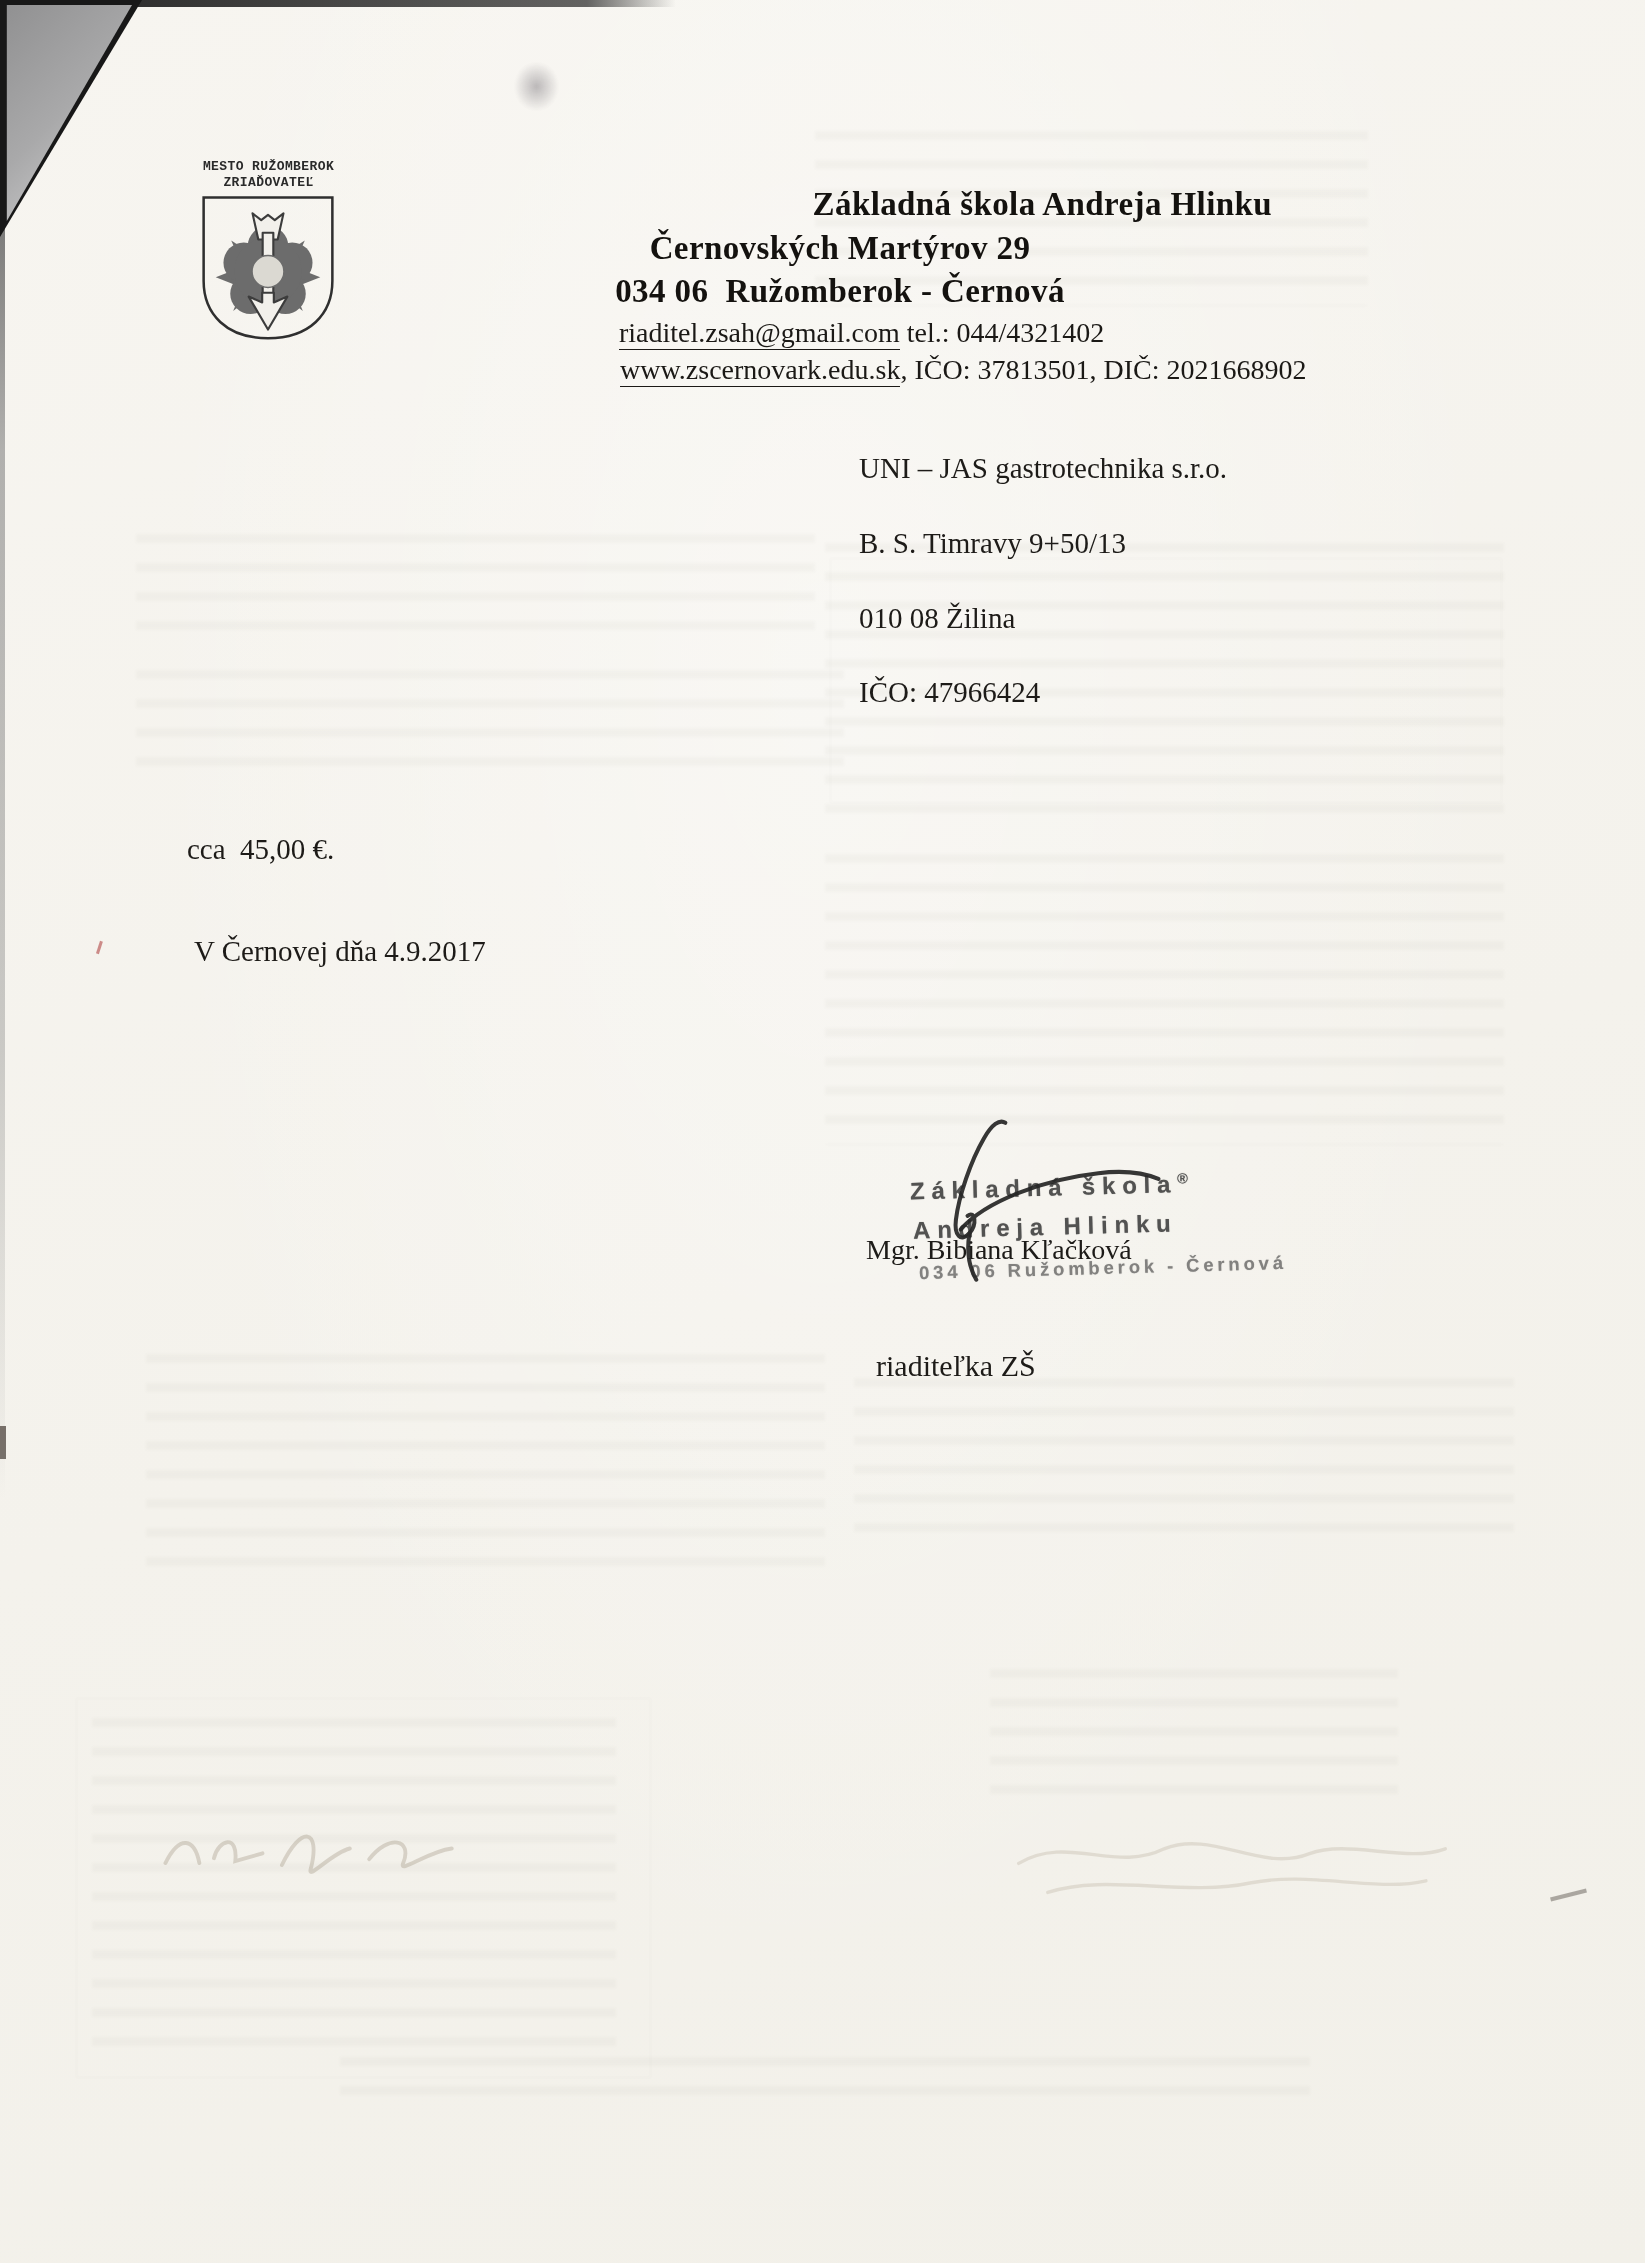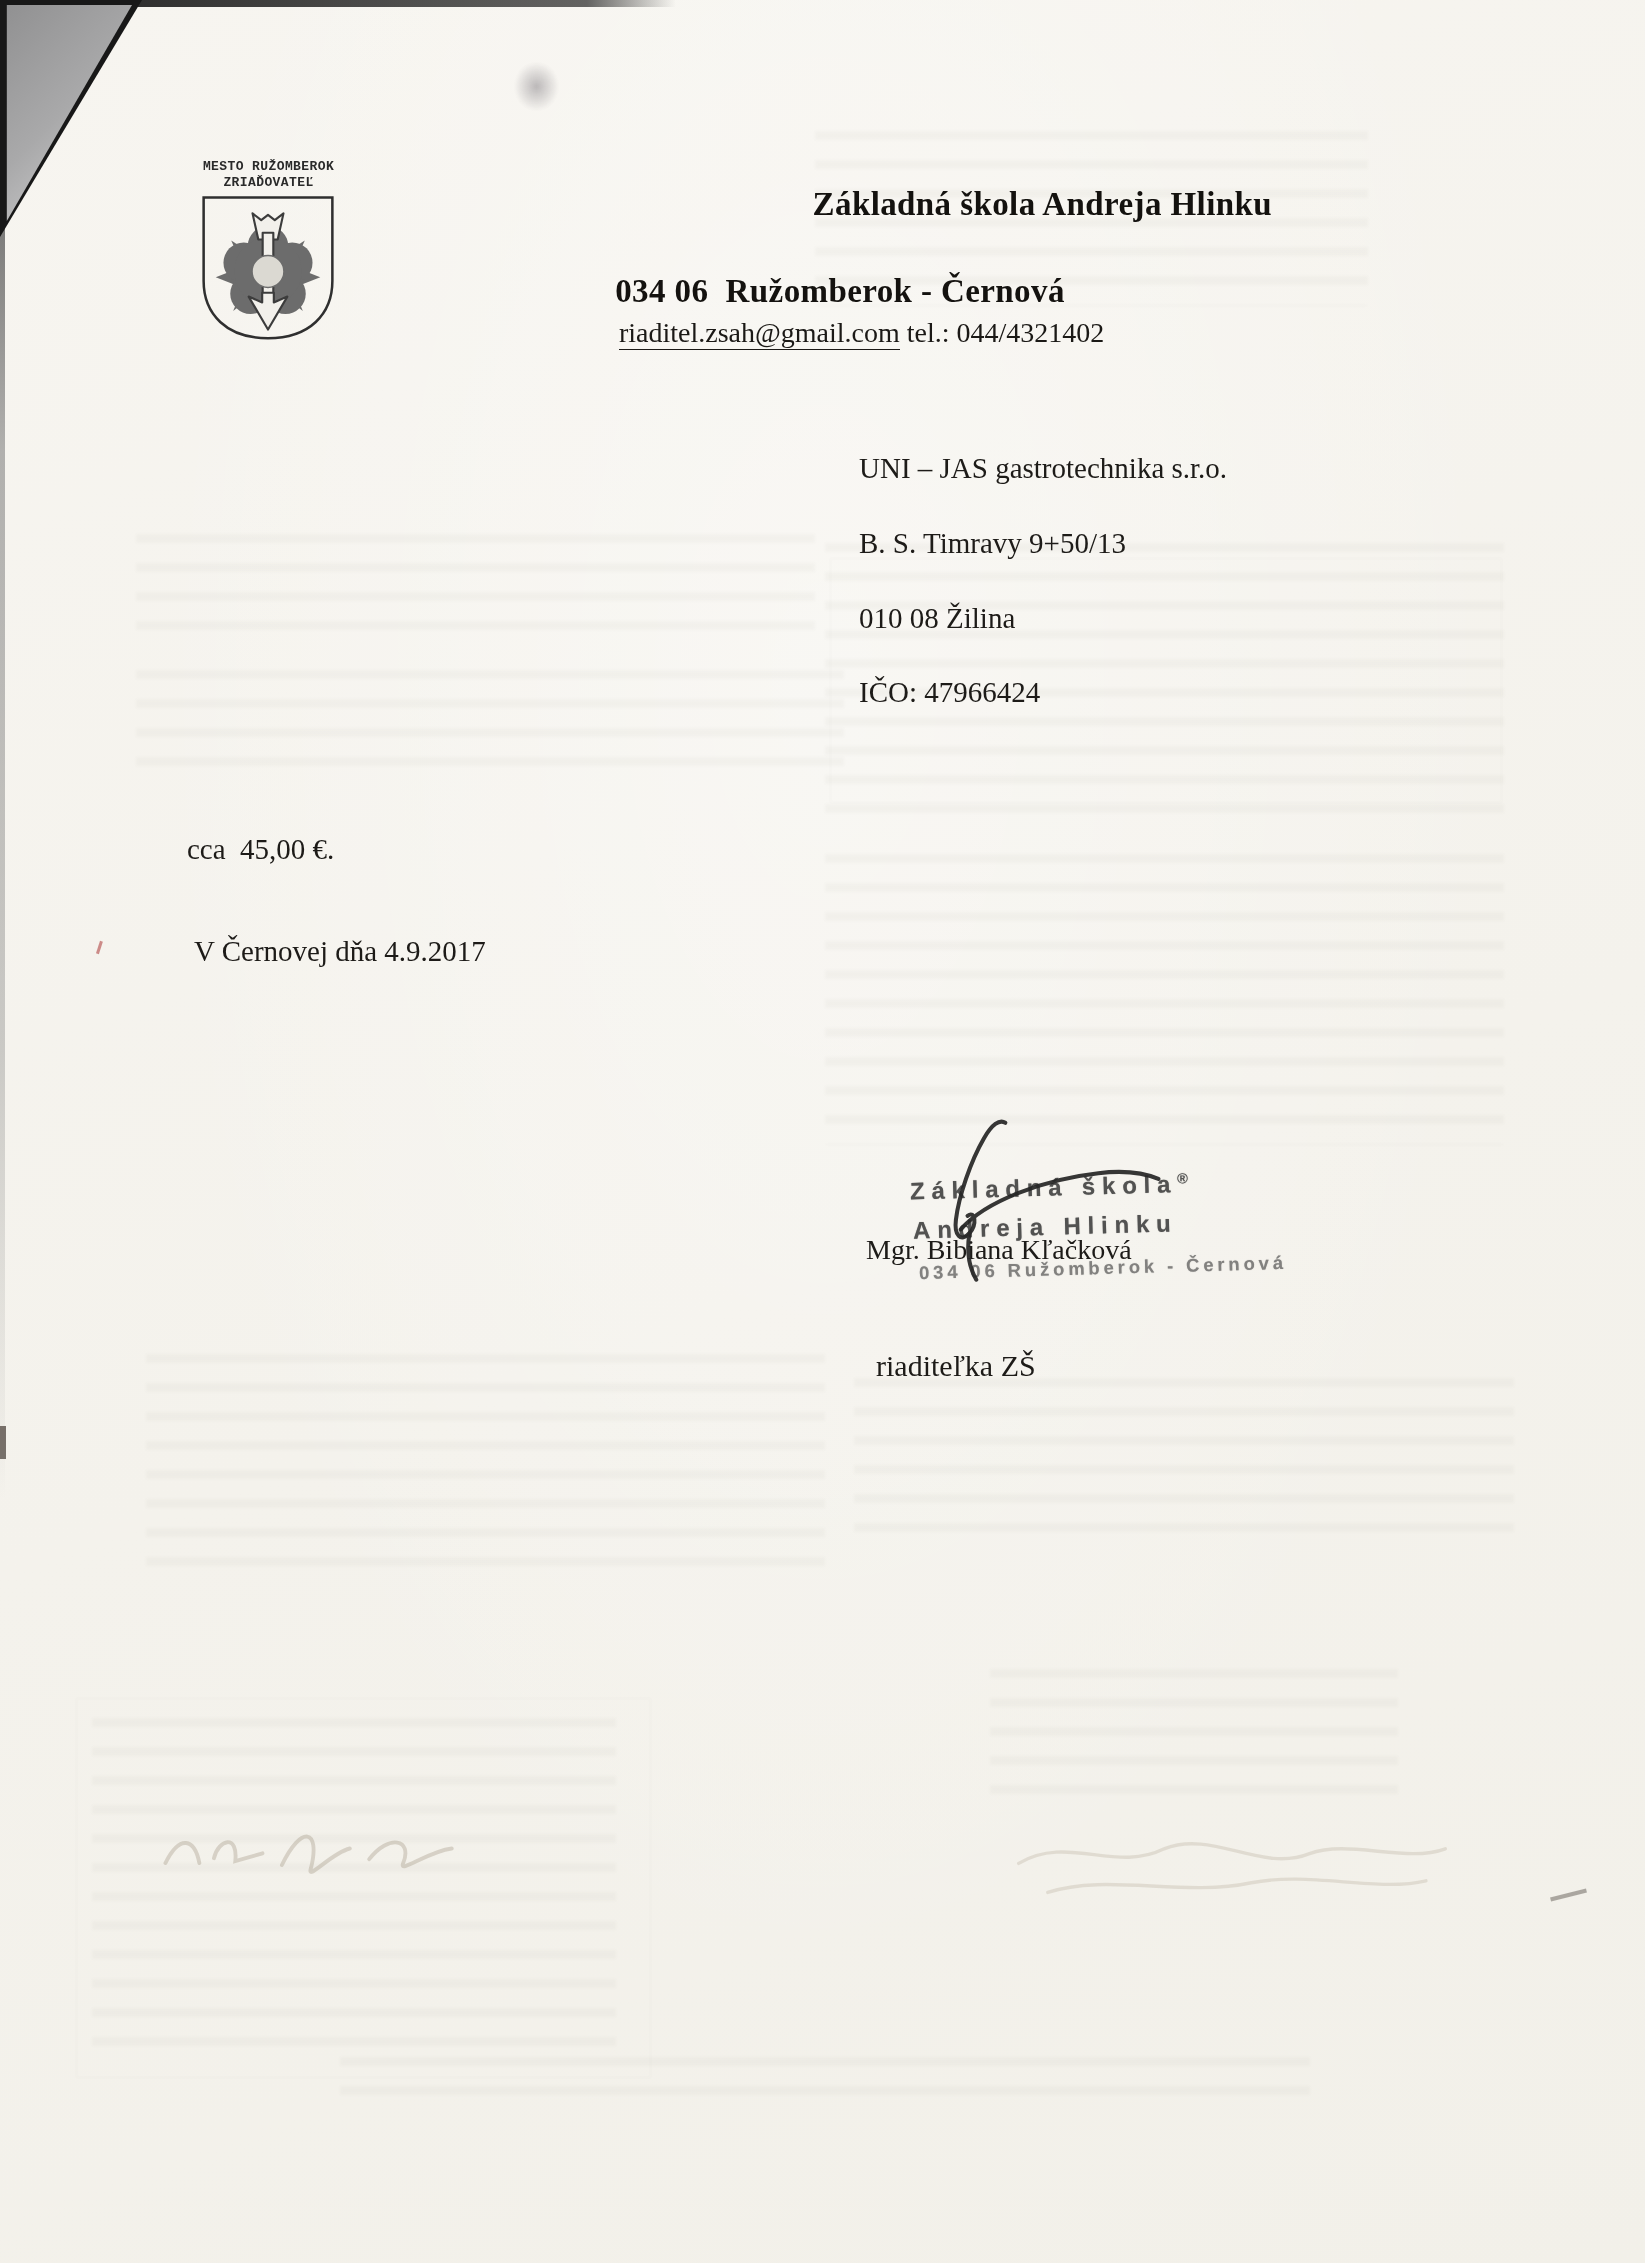--- a/index.html
+++ b/index.html
@@ -99,22 +99,24 @@
     </g>
     <g fill="#f2f0eb" stroke="#3c3c3c" stroke-width="2.2" stroke-linejoin="round">
       <path d="M54,20 L63,27 L70,21.5 L77,27 L86,20 L80,47 L60,47 Z"></path>
       <rect x="64.5" y="40" width="11" height="70"></rect>
       <path d="M50,106 L64,112 L64,102 L76,102 L76,112 L90,106 L70,140 Z"></path>
     </g>
     <circle cx="70" cy="80" r="16.5" fill="#dbd9d2" stroke="#6c6c6c" stroke-width="1.6"></circle>
   </svg>
 
   <div class="abs line hdr-center" style="top:186px;text-align:right;">Základná škola Andreja Hlinku</div>
+  <div class="abs line hdr-center" style="top:230px;">Černovských Martýrov 29</div>
   <div class="abs line hdr-center" style="top:273px;">034 06  Ružomberok - Černová</div>
   <div class="abs line hdr-contact" style="left:619px;top:317px;"><span class="u">riaditel.zsah@gmail.com</span><span> tel.: 044/4321402</span></div>
+  <div class="abs line hdr-contact" style="left:620px;top:354px;"><span class="u">www.zscernovark.edu.sk</span><span>, IČO: 37813501, DIČ: 2021668902</span></div>
 
   <div class="abs line recip" style="top:452px;">UNI – JAS gastrotechnika s.r.o.</div>
   <div class="abs line recip" style="top:527px;">B. S. Timravy 9+50/13</div>
   <div class="abs line recip" style="top:602px;">010 08 Žilina</div>
   <div class="abs line recip" style="top:676px;">IČO: 47966424</div>
 
   <div class="abs line body-txt" style="top:833px;">cca  45,00 €.</div>
 
   <div class="abs line body-txt" style="left:194px;top:935px;">V Černovej dňa 4.9.2017</div>
 

